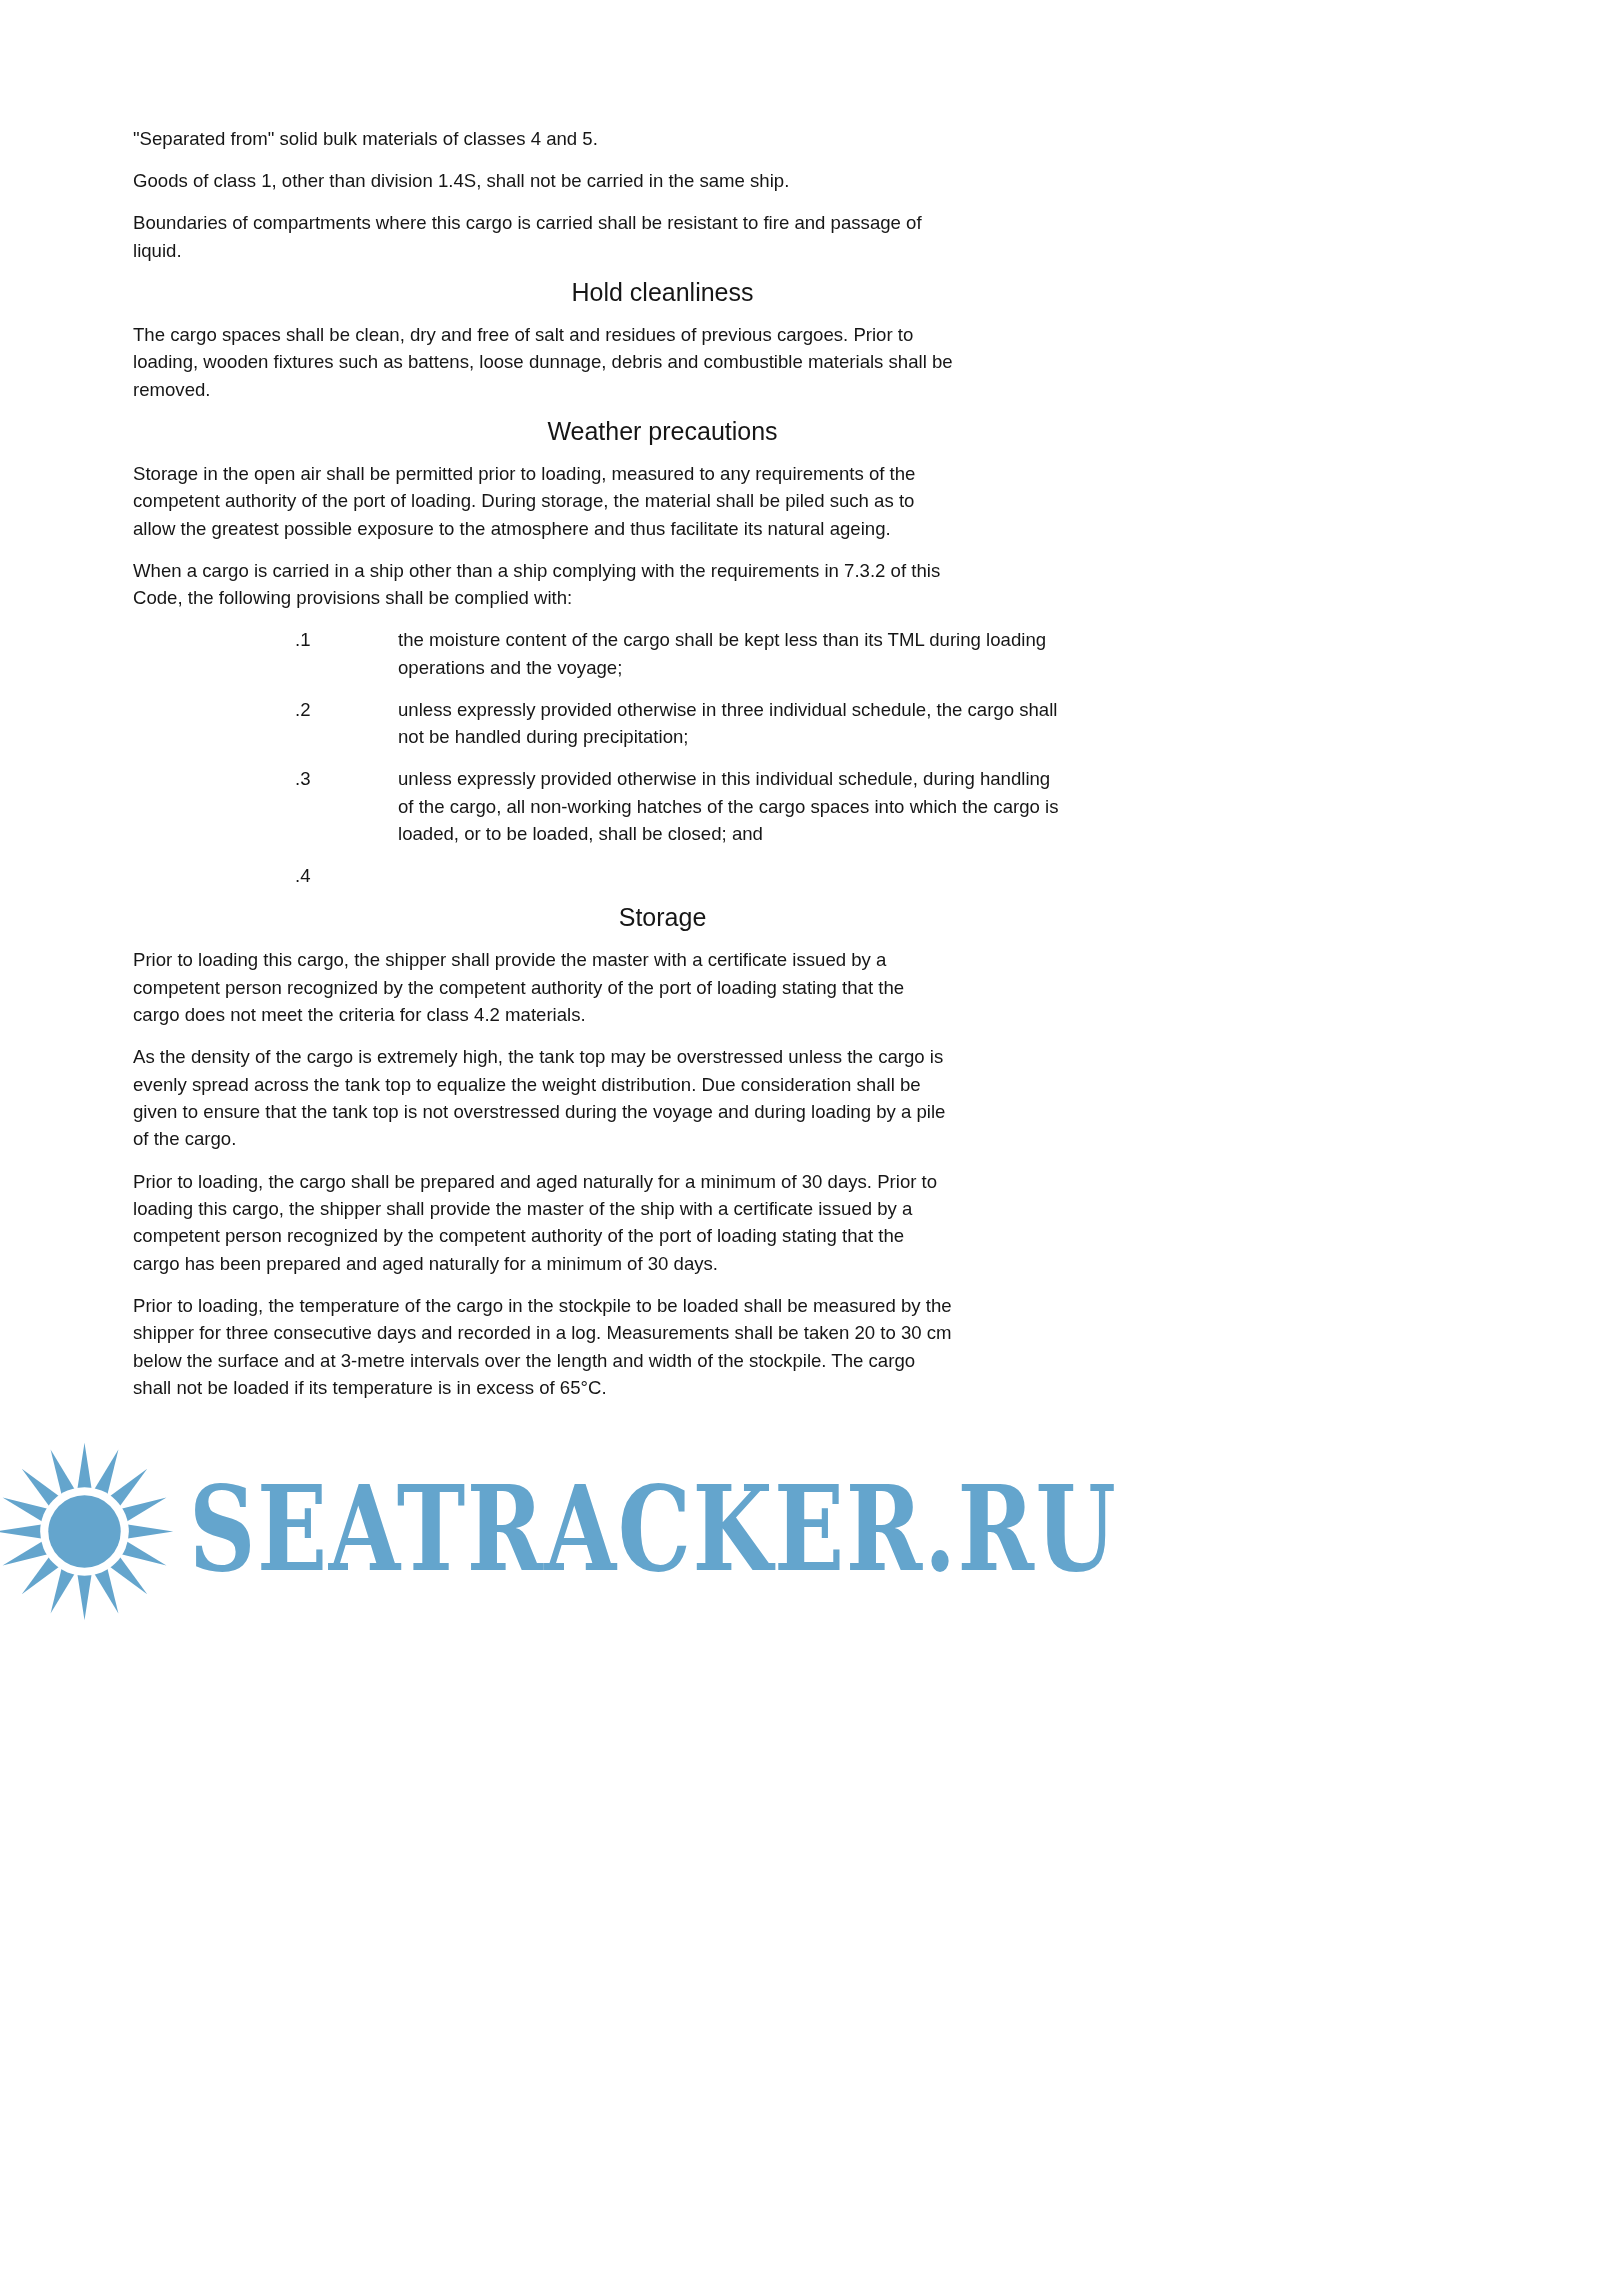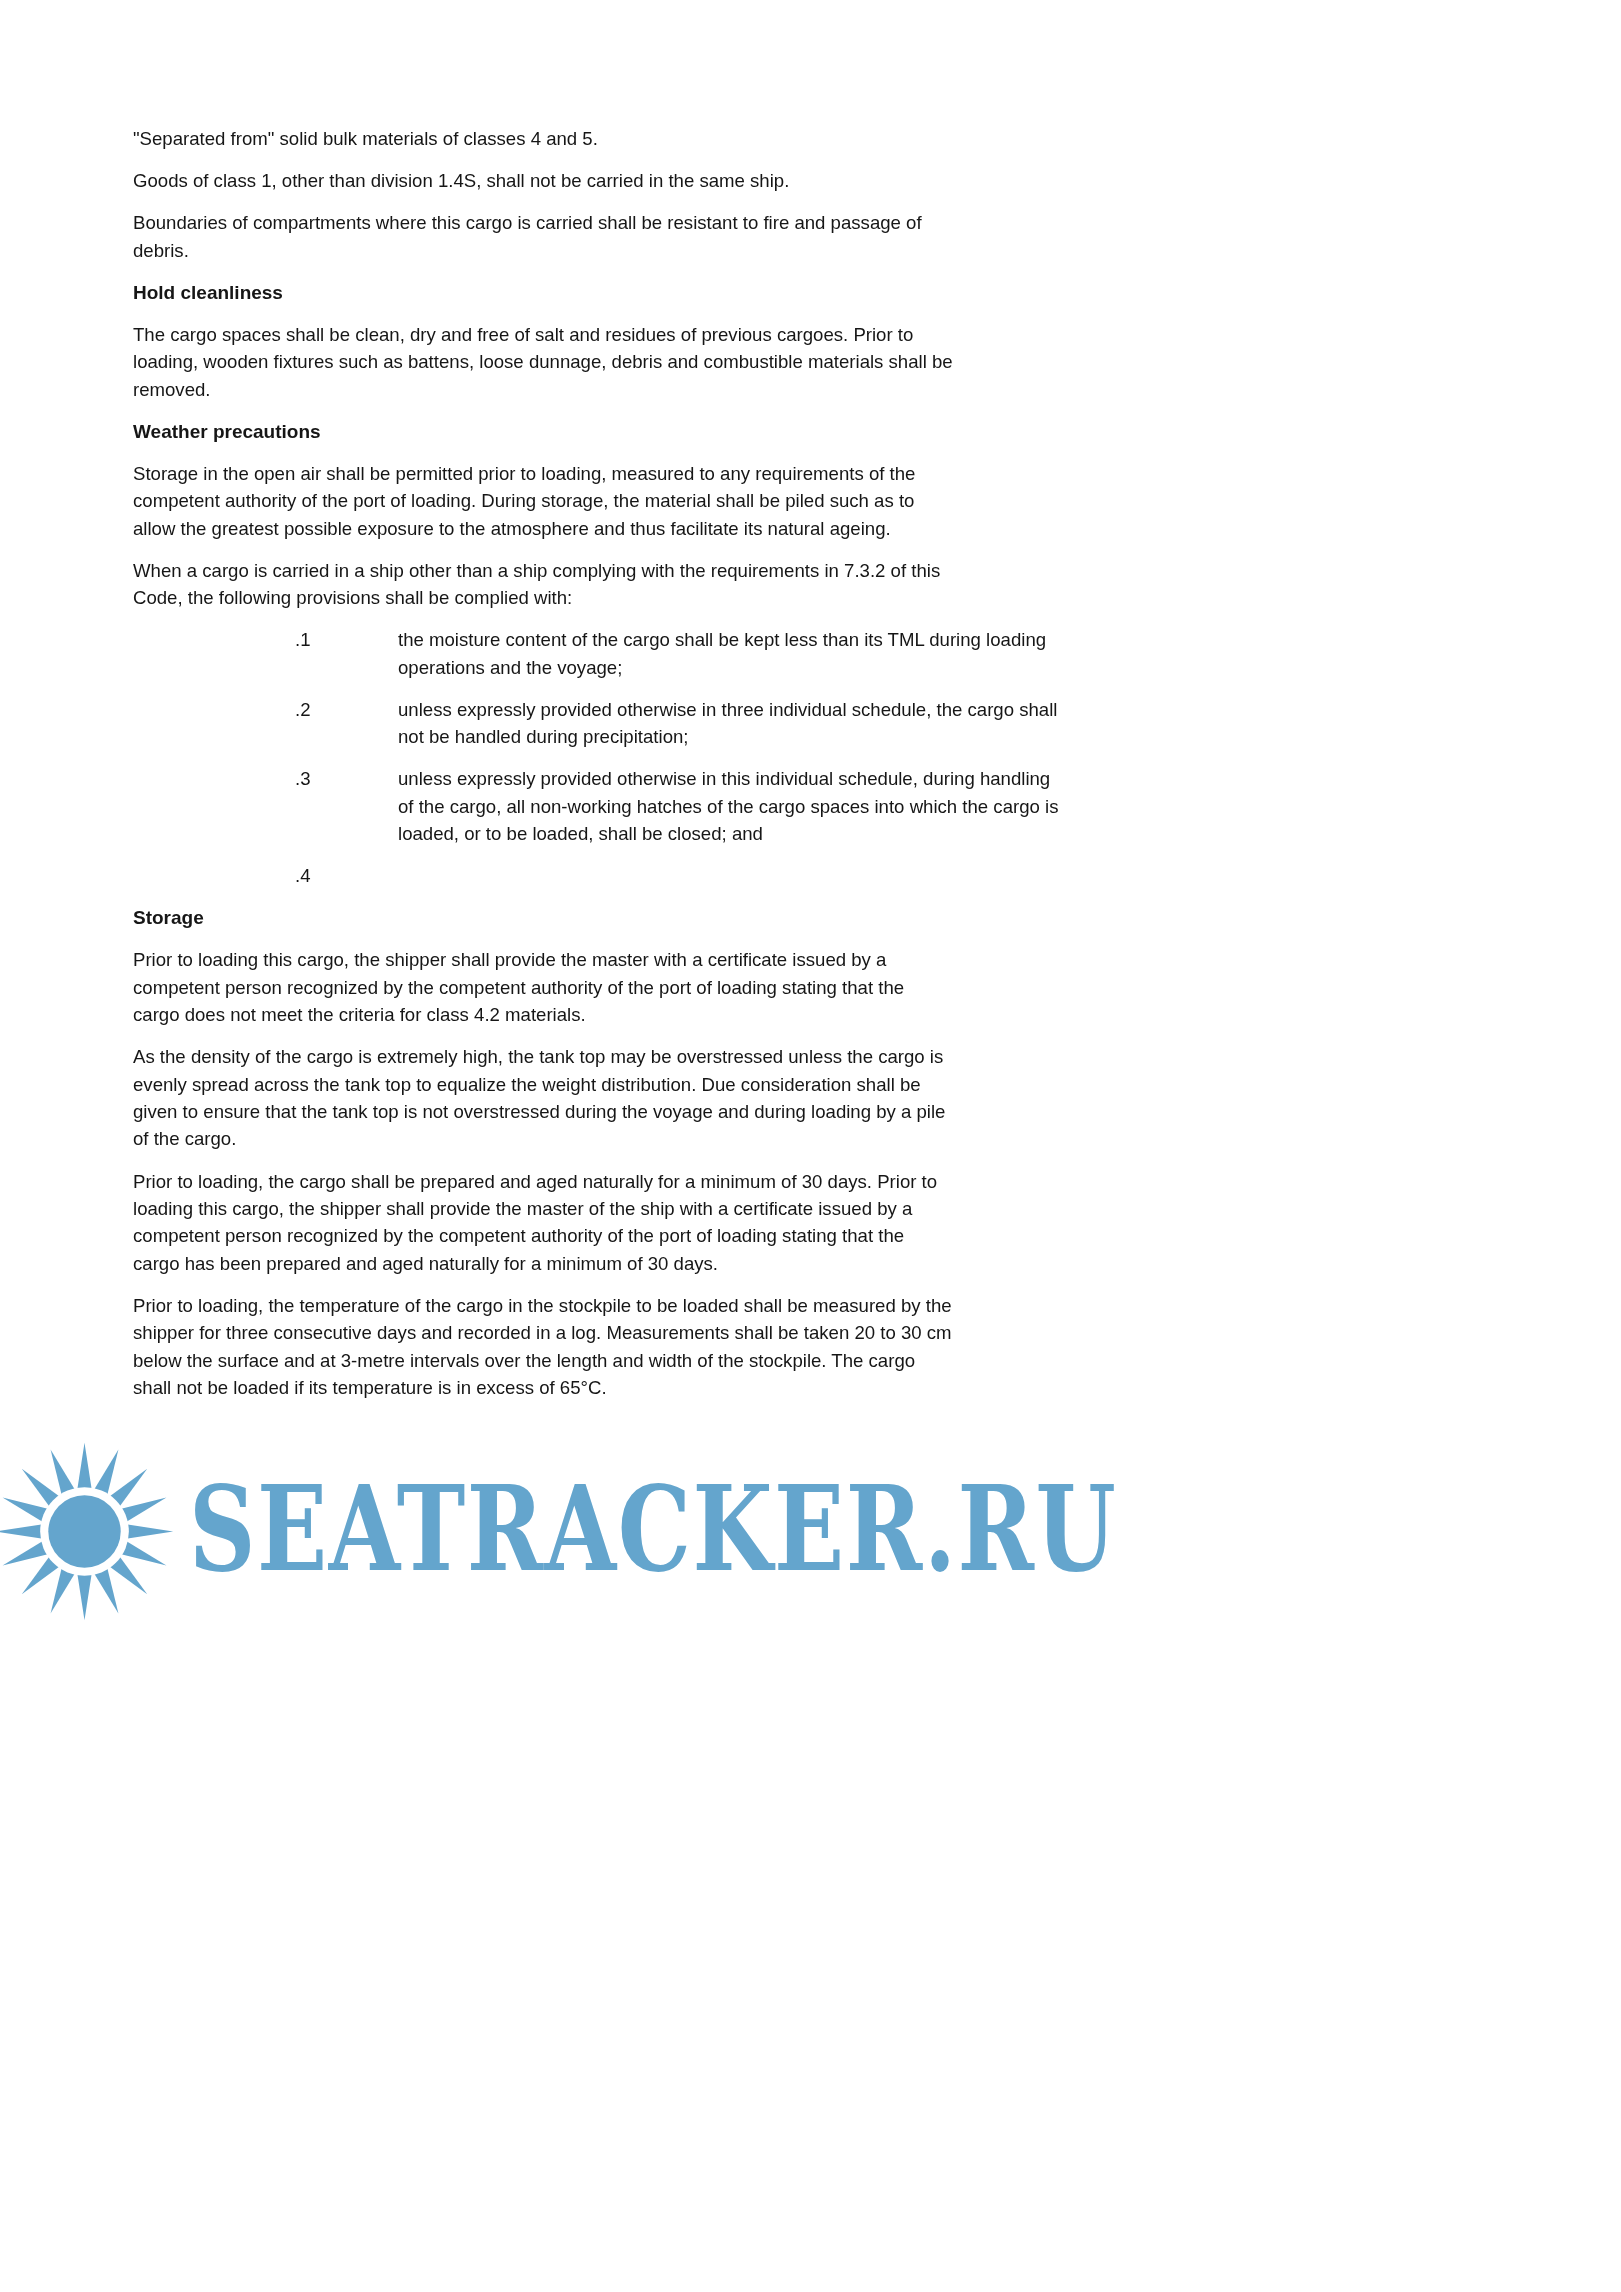--- a/index.html
+++ b/index.html
@@ -23,24 +23,25 @@
     width: 1059px;
     font-size: 18.6px;
     line-height: 27.4px;
   }
   .para {
     margin: 0 0 14.7px 0;
     white-space: pre-line;
   }
   .heading {
     margin: 0 0 14.7px 0;
-    font-size: 19px;
+    font-size: 25px;
     line-height: 27.4px;
-    font-weight: bold;
+    font-weight: normal;
     white-space: pre-line;
+    text-align: center;
   }
   .list-block {
     margin: 0;
   }
   .list-item {
     display: flex;
     align-items: flex-start;
     margin: 0 0 14.7px 0;
   }
   .list-marker {
@@ -83,21 +84,21 @@
 
 <div class="page">
 
   <div class="content">
 
     <p class="para">"Separated from" solid bulk materials of classes 4 and 5.</p>
 
     <p class="para">Goods of class 1, other than division 1.4S, shall not be carried in the same ship.</p>
 
     <p class="para">Boundaries of compartments where this cargo is carried shall be resistant to fire and passage of
-debris.</p>
+liquid.</p>
 
     <h2 class="heading">Hold cleanliness</h2>
 
     <p class="para">The cargo spaces shall be clean, dry and free of salt and residues of previous cargoes. Prior to
 loading, wooden fixtures such as battens, loose dunnage, debris and combustible materials shall be
 removed.</p>
 
     <h2 class="heading">Weather precautions</h2>
 
     <p class="para">Storage in the open air shall be permitted prior to loading, measured to any requirements of the

